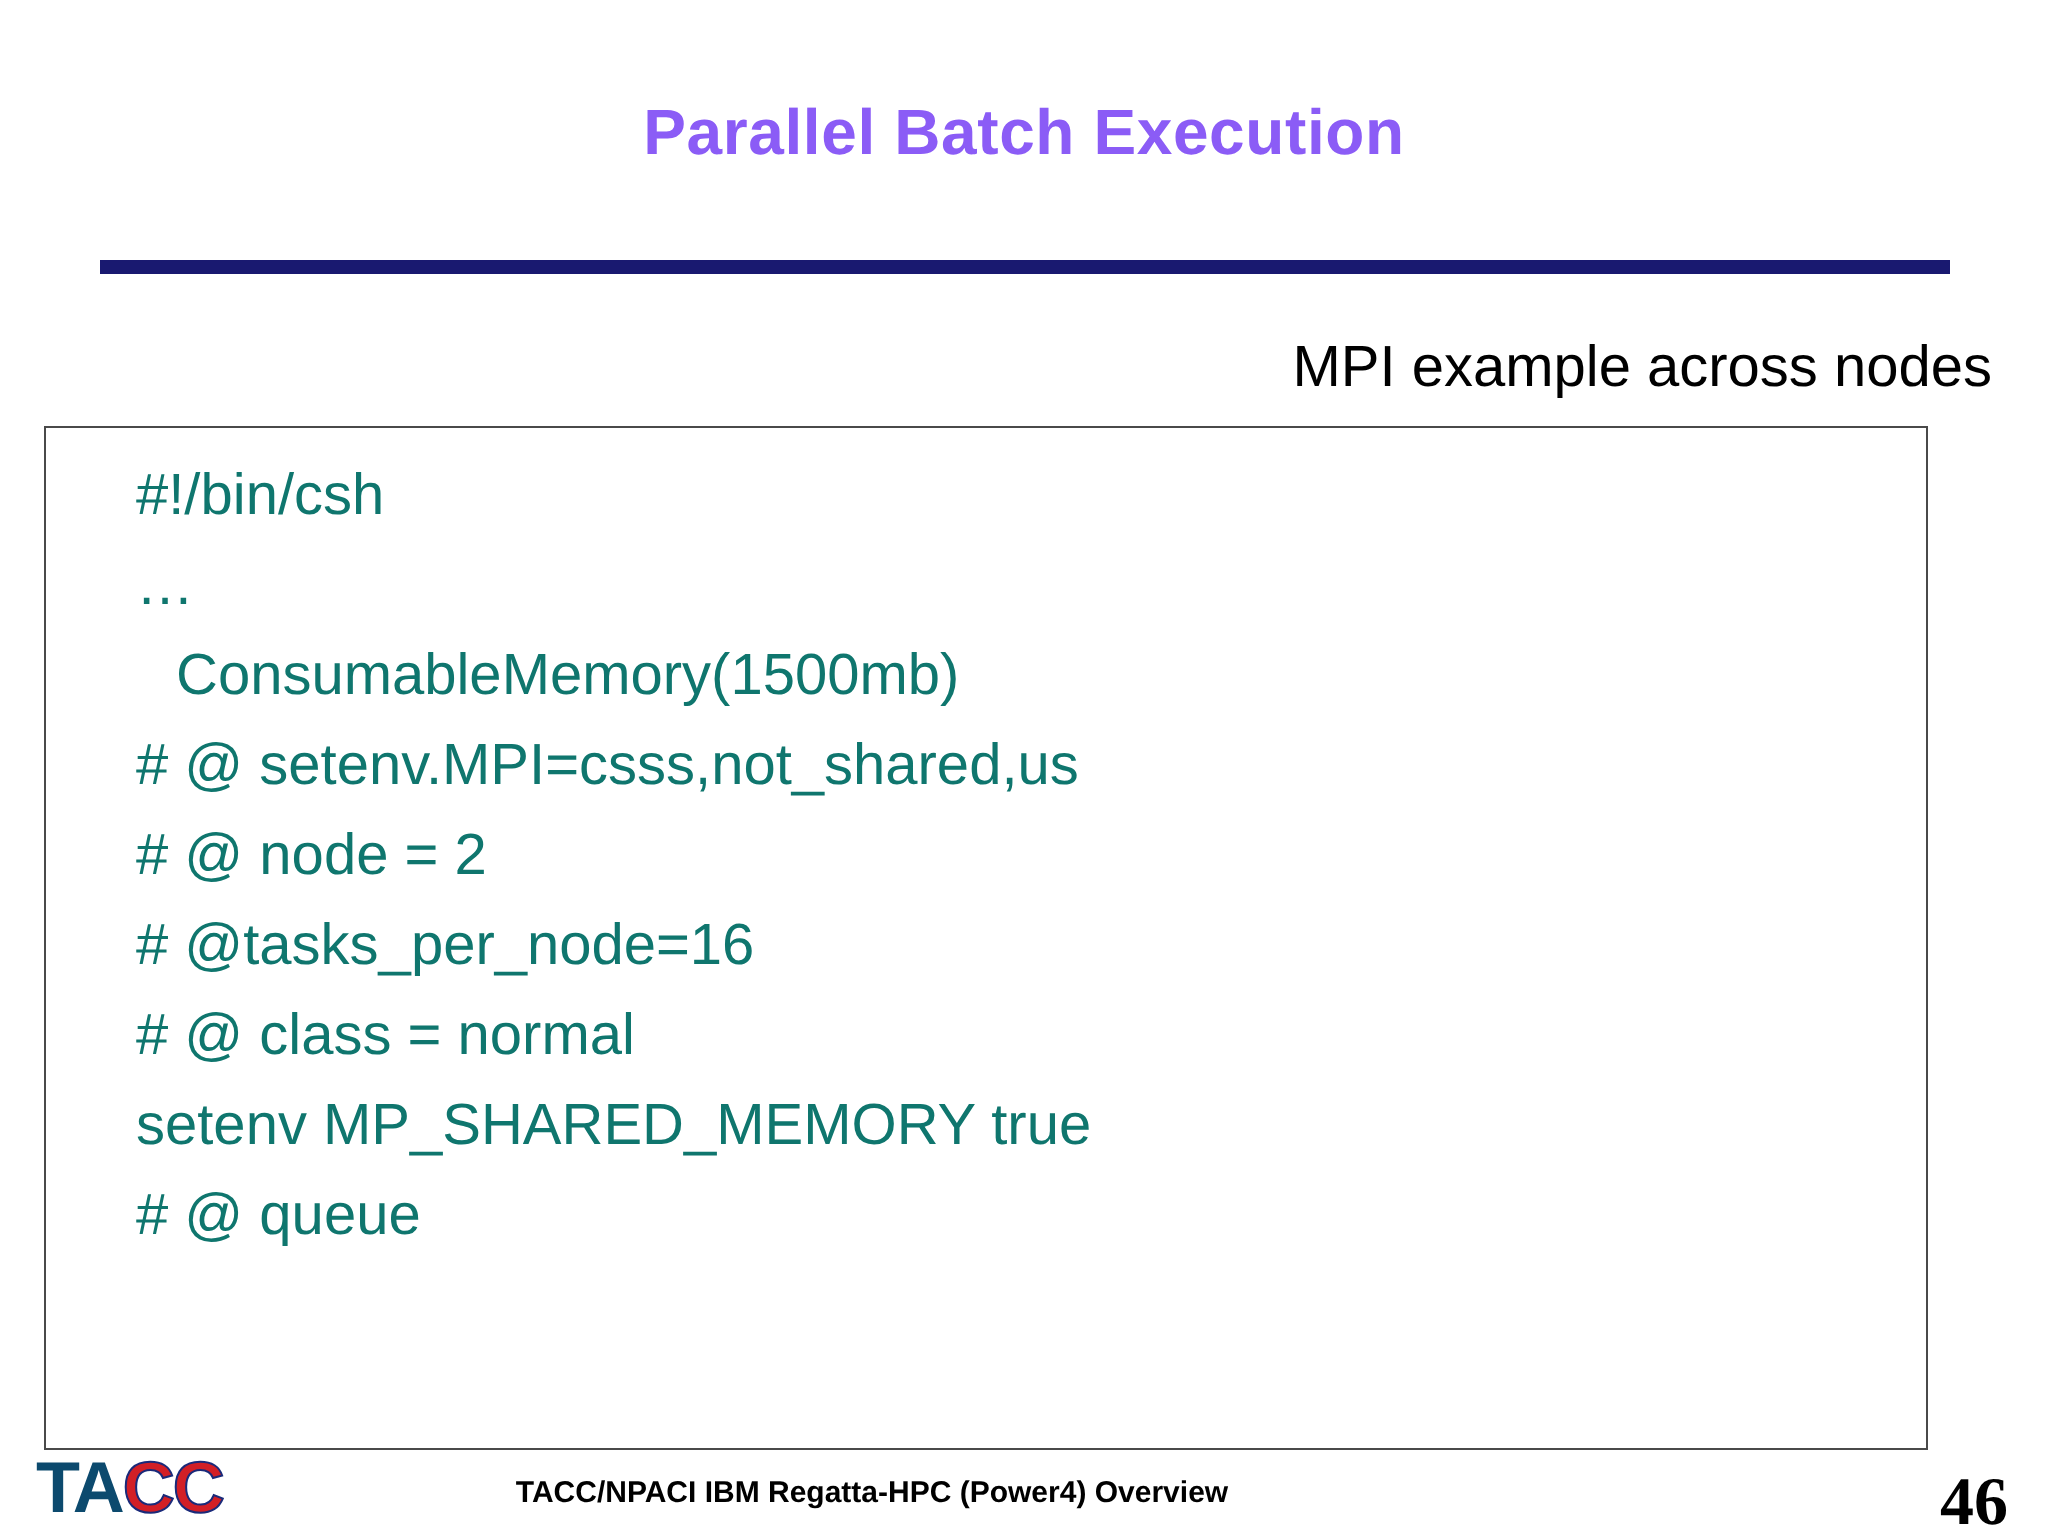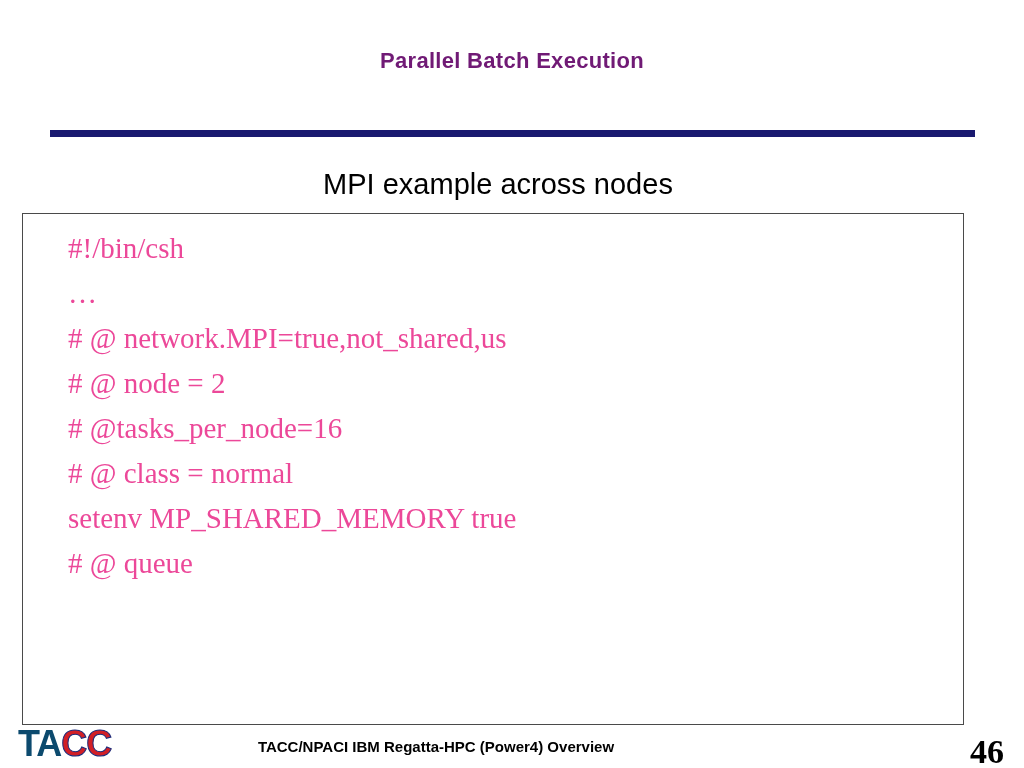--- a/index.html
+++ b/index.html
@@ -18,43 +18,43 @@
 
   
   .slide-title {
     position: absolute;
     left: 0;
     top: 48px;
     width: 1024px;
     text-align: center;
     font-family: "Liberation Sans", sans-serif;
     font-weight: bold;
-    font-size: 22px;
+    font-size: 32px;
     letter-spacing: 0.3px;
-    color: #701a75;
+    color: #8b5cf6;
     white-space: nowrap;
   }
 
   
   .title-rule {
     position: absolute;
     left: 50px;
     top: 130px;
     width: 925px;
     height: 7px;
     background: #191970;
   }
 
   
   .subtitle {
     position: absolute;
     left: 0;
     top: 168px;
     width: 996px;
-    text-align: center;
+    text-align: right;
     font-family: "Liberation Sans", sans-serif;
     font-size: 29px;
     font-weight: normal;
     color: #000000;
     white-space: nowrap;
   }
 
   
   .code-box {
     position: absolute;
@@ -66,24 +66,24 @@
     background: #ffffff;
     box-sizing: border-box;
   }
   .code-lines {
     position: absolute;
     left: 45px;
     top: 12px;
     right: 10px;
   }
   .code-line {
-    font-family: Liberation Serif, serif;
+    font-family: Liberation Sans, sans-serif;
     font-size: 29px;
     line-height: 45px;
-    color: #ec4899;
+    color: #0f766e;
     white-space: pre;
   }
   .code-line.wrapped {
     padding-left: 20px;
   }
   .code-line.ellipsis {
     font-size: 29px;
     letter-spacing: 1px;
   }
 
@@ -134,21 +134,22 @@
 <div class="slide-title">Parallel Batch Execution</div>
 
 <div class="title-rule"></div>
 
 <div class="subtitle">MPI example across nodes</div>
 
 <div class="code-box">
   <div class="code-lines">
       <div class="code-line">#!/bin/csh</div>
       <div class="code-line ellipsis">…</div>
-      <div class="code-line"># @ network.MPI=true,not_shared,us</div>
+      <div class="code-line wrapped">ConsumableMemory(1500mb)</div>
+      <div class="code-line"># @ setenv.MPI=csss,not_shared,us</div>
       <div class="code-line"># @ node = 2</div>
       <div class="code-line"># @tasks_per_node=16</div>
       <div class="code-line"># @ class = normal</div>
       <div class="code-line">setenv MP_SHARED_MEMORY true</div>
       <div class="code-line"># @ queue</div>
     </div>
 </div>
 
 <div class="footer-logo">
   <span class="logo-ta">TA</span><span class="logo-cc">CC</span>

